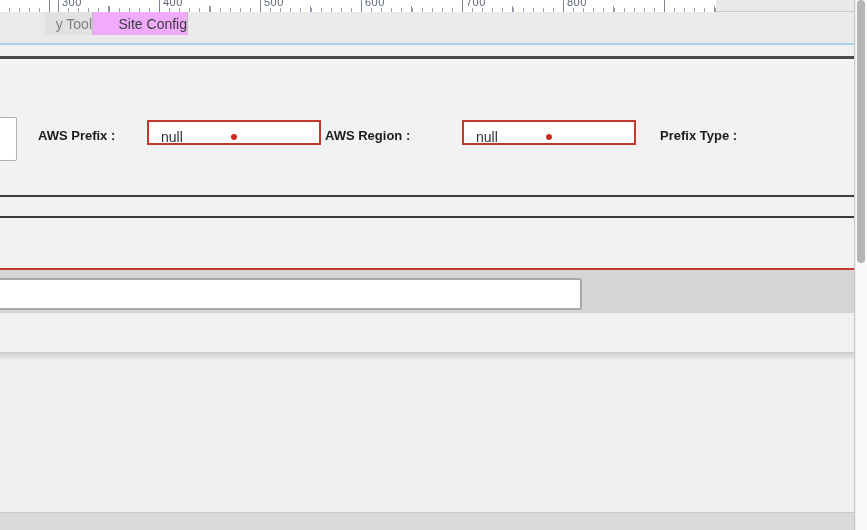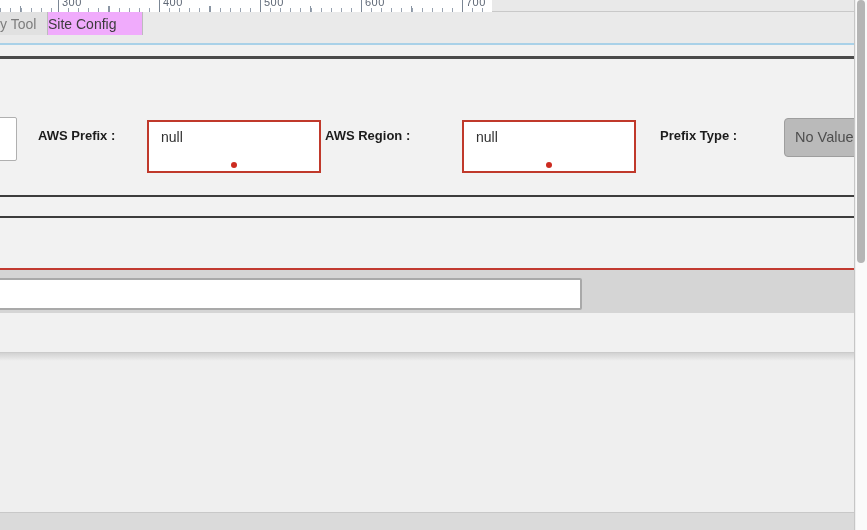--- a/index.html
+++ b/index.html
@@ -1,43 +1,43 @@
 <!DOCTYPE html>
 <html style="--accent-line: #a9d1e8; --error-border: #c0392b; --error-dot: #cc2b20; --red-line: #c23a31; --info-button: #2e76ad;"><head>
 <meta charset="utf-8">
 <style>
   html,body{margin:0;padding:0;background:#efefef;font-family:"Liberation Sans",sans-serif;}
   .screen{position:relative;width:867px;height:530px;overflow:hidden;background:#efefef;}
   .content{position:absolute;left:0;top:0;width:855px;height:530px;overflow:hidden;border-right:1px solid #c6c6c6;box-sizing:border-box;}
 
   
   .ruler-row{position:absolute;left:0;top:0;width:855px;height:12px;background:#e9e9e9;border-bottom:1px solid #c9c9c9;box-sizing:border-box;}
-  .ruler{position:absolute;left:0;top:0;width:492px;height:12px;background:#ffffff;overflow:hidden;}
+  .ruler{position:absolute;left:0;top:0;width:716px;height:12px;background:#ffffff;overflow:hidden;}
   .ruler .ticks-minor{position:absolute;left:0;bottom:0;width:100%;height:4px;
     background:repeating-linear-gradient(90deg,#97a2b0 0 1px,transparent 1px 10.1px);background-position:58px 0;}
   .ruler .ticks-medium{position:absolute;left:0;bottom:0;width:100%;height:6px;
     background:repeating-linear-gradient(90deg,#8b96a4 0 1px,transparent 1px 50.5px);background-position:58px 0;}
   .ruler .ticks-major{position:absolute;left:0;top:0;width:100%;height:12px;
     background:repeating-linear-gradient(90deg,#7b8694 0 1px,transparent 1px 101px);background-position:58px 0;}
   .ruler-label{position:absolute;top:-4px;font-size:11px;color:#5f6876;letter-spacing:0.5px;}
 
   
   .tabbar{position:absolute;left:0;top:12px;width:855px;height:31px;background:#eaeaea;}
-  .tab{position:absolute;top:0;height:23px;box-sizing:border-box;display:flex;align-items:center;justify-content:flex-start;font-size:14px;}
+  .tab{position:absolute;top:0;height:23px;box-sizing:border-box;display:flex;align-items:center;justify-content:flex-end;font-size:14px;margin-left:45px;}
   .tab-inactive{left:0;width:48px;background:#e1e1e1;border-right:1px solid #bdbdbd;color:#7d7d7d;}
   .tab-active{left:48px;width:95px;background:#f0abfc;border-right:1px solid #bdbdbd;color:#3c3c3c;}
   .accent-line{position:absolute;left:0;top:43px;width:855px;height:2px;background:var(--accent-line,#a9d1e8);}
   .strip-a{position:absolute;left:0;top:45px;width:855px;height:11px;background:#f1f1f1;}
   .divider-thick{position:absolute;left:0;top:56px;width:855px;height:3px;background:#4a4a4a;}
 
   
   .form-panel{position:absolute;left:0;top:59px;width:855px;height:136px;background:#f2f2f2;}
   .stub-input{position:absolute;left:-10px;top:58px;width:25px;height:42px;background:#ffffff;border:1px solid #b0b0b0;border-radius:2px;}
   .field-label{position:absolute;top:69px;font-size:13px;font-weight:bold;color:#1c1c1c;white-space:nowrap;}
-  .err-input{position:absolute;top:61px;width:174px;height:53px;background:#ffffff;border:2px solid var(--error-border,#c0392b);box-sizing:border-box;padding-left:17px;}
+  .err-input{position:absolute;top:61px;width:174px;height:25px;background:#ffffff;border:2px solid var(--error-border,#c0392b);box-sizing:border-box;padding-left:17px;}
   .err-input .val{position:absolute;left:12px;top:0;height:31px;line-height:31px;font-size:14px;color:#303030;}
   .err-dot{position:absolute;left:50%;bottom:3px;width:6px;height:6px;margin-left:-3px;border-radius:50%;background:var(--error-dot,#cc2b20);}
   .chip{position:absolute;left:784px;top:59px;width:80px;height:39px;background:#bababa;border:1px solid #9e9e9e;border-radius:4px;box-sizing:border-box;
         font-size:14.5px;color:#4e4e4e;line-height:37px;padding-left:10px;}
 
   
   .line-dark1{position:absolute;left:0;top:195px;width:855px;height:2px;background:#3d3d3d;}
   .strip-b{position:absolute;left:0;top:197px;width:855px;height:19px;background:#f2f2f2;}
   .line-dark2{position:absolute;left:0;top:216px;width:855px;height:2px;background:#3d3d3d;}
   .strip-c{position:absolute;left:0;top:218px;width:855px;height:50px;background:#f2f2f2;}
@@ -100,21 +100,20 @@
         <span class="err-dot"></span>
       </div>
 
       <span class="field-label" style="left:325px">AWS Region :</span>
       <div class="err-input" style="left:462px">
         <span class="val">null</span>
         <span class="err-dot"></span>
       </div>
 
       <span class="field-label" style="left:660px">Prefix Type :</span>
-      <div class="chip">No Value</div>
     </div>
 
     <div class="line-dark1"></div>
     <div class="strip-b"></div>
     <div class="line-dark2"></div>
     <div class="strip-c"></div>
     <div class="line-red"></div>
 
     <div class="gray-band">
       <div class="combo-input"></div>

